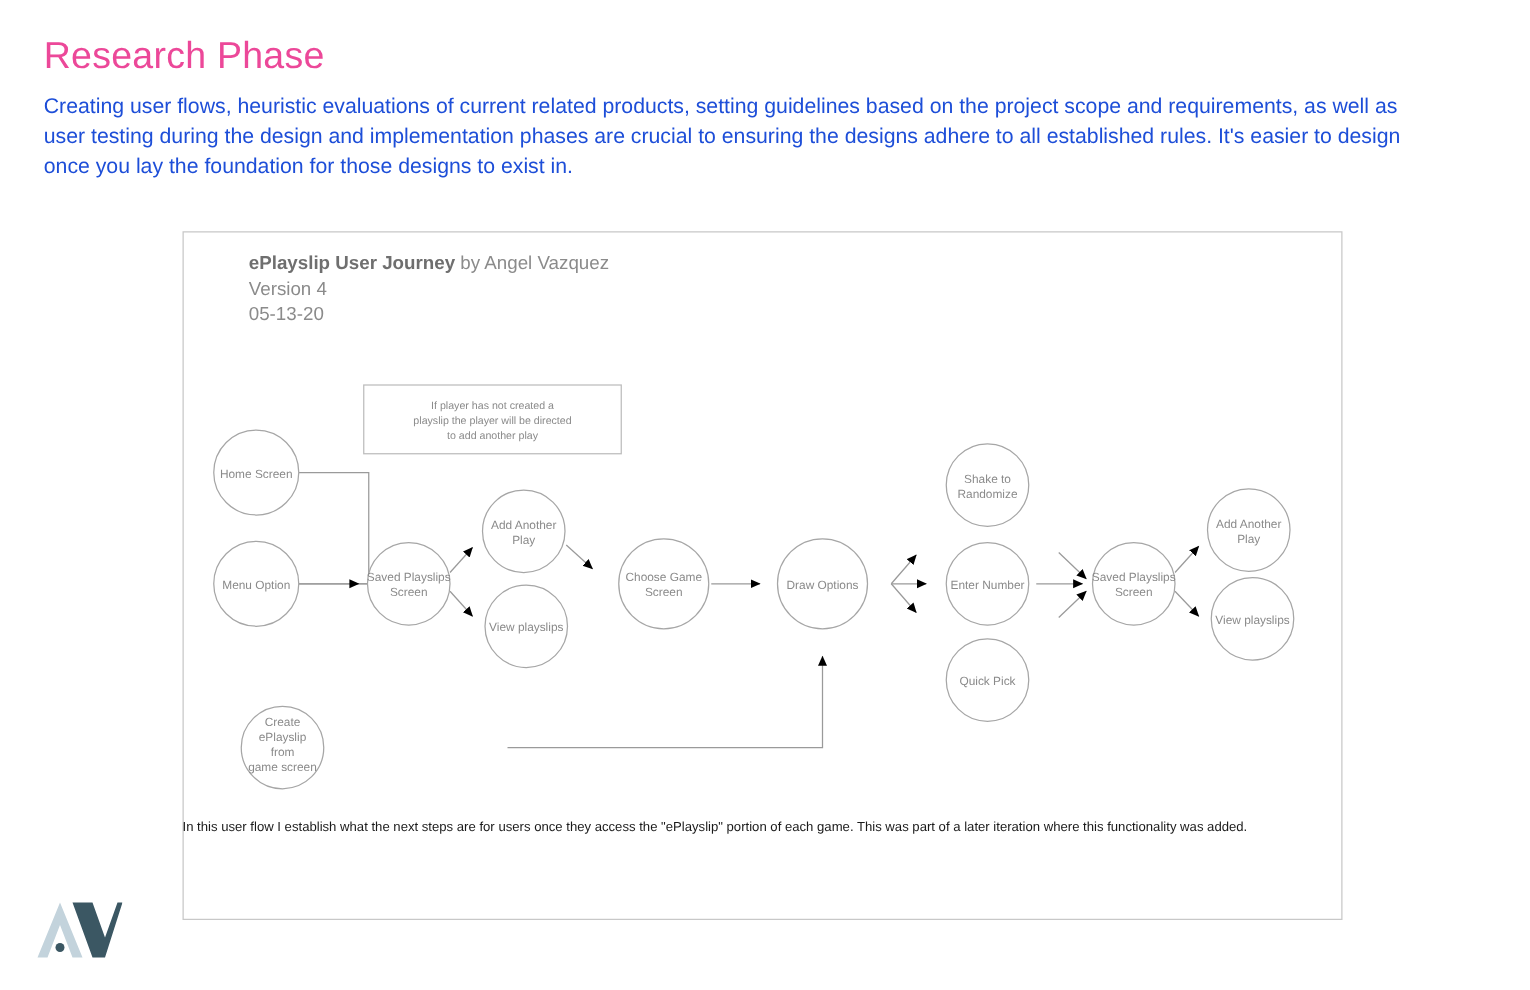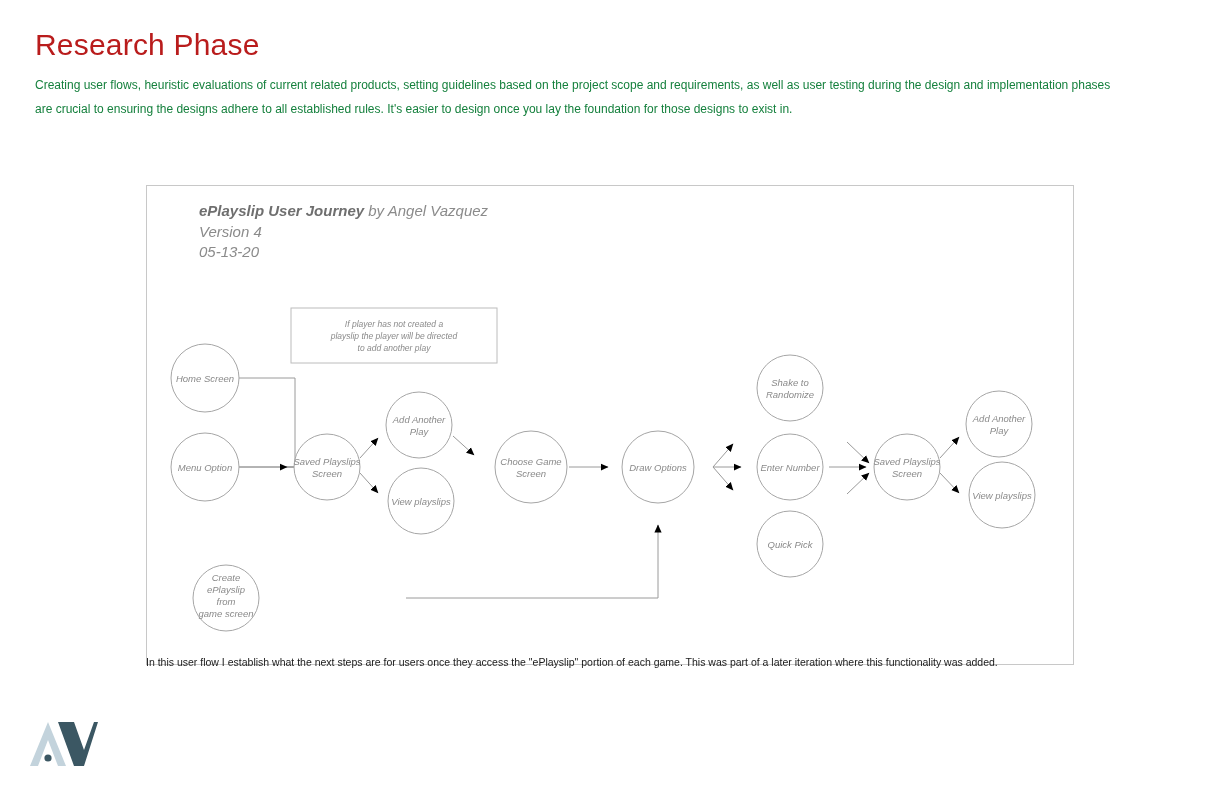--- a/index.html
+++ b/index.html
@@ -19,45 +19,44 @@
   
   #page-header {
     position: absolute;
     left: 35px;
     top: 28px;
     width: 1110px;
   }
   #page-title {
     font-size: 30px;
     font-weight: 300;
-    color: #b91c1c;
+    color: #ec4899;
     letter-spacing: 0.2px;
     margin: 0 0 10px 0;
     line-height: 1.15;
   }
   #page-description {
-    font-size: 12px;
+    font-size: 17px;
     line-height: 24px;
-    color: #15803d;
+    color: #1d4ed8;
     font-weight: 400;
     margin: 0;
     max-width: 1095px;
   }
 
   
   #diagram-frame {
     position: absolute;
     left: 146px;
     top: 185px;
     width: 928px;
-    height: 480px;
+    height: 551px;
     background: #ffffff;
     border: 1px solid #c8c8c8;
     box-sizing: border-box;
-    font-style: italic;
   }
   #diagram-titleblock {
     position: absolute;
     left: 52px;
     top: 15px;
     line-height: 20px;
   }
   .dt-line {
     font-size: 15px;
     color: #8b8b8b;

